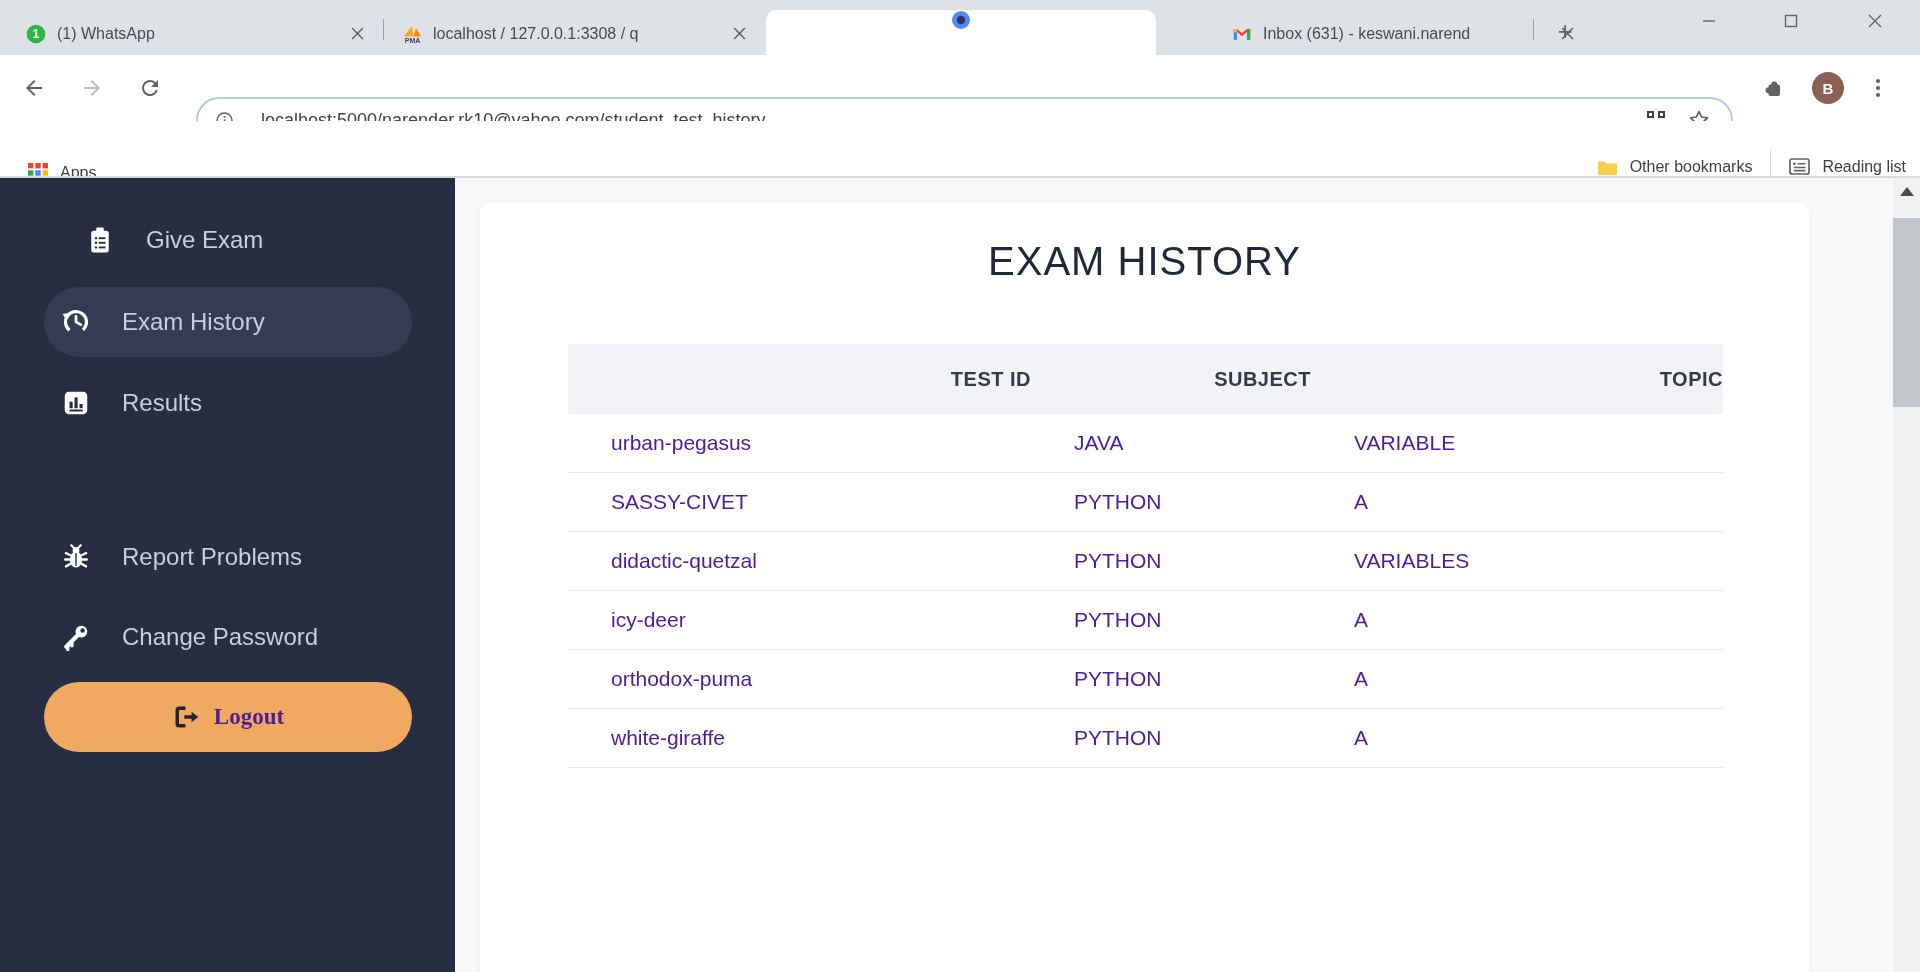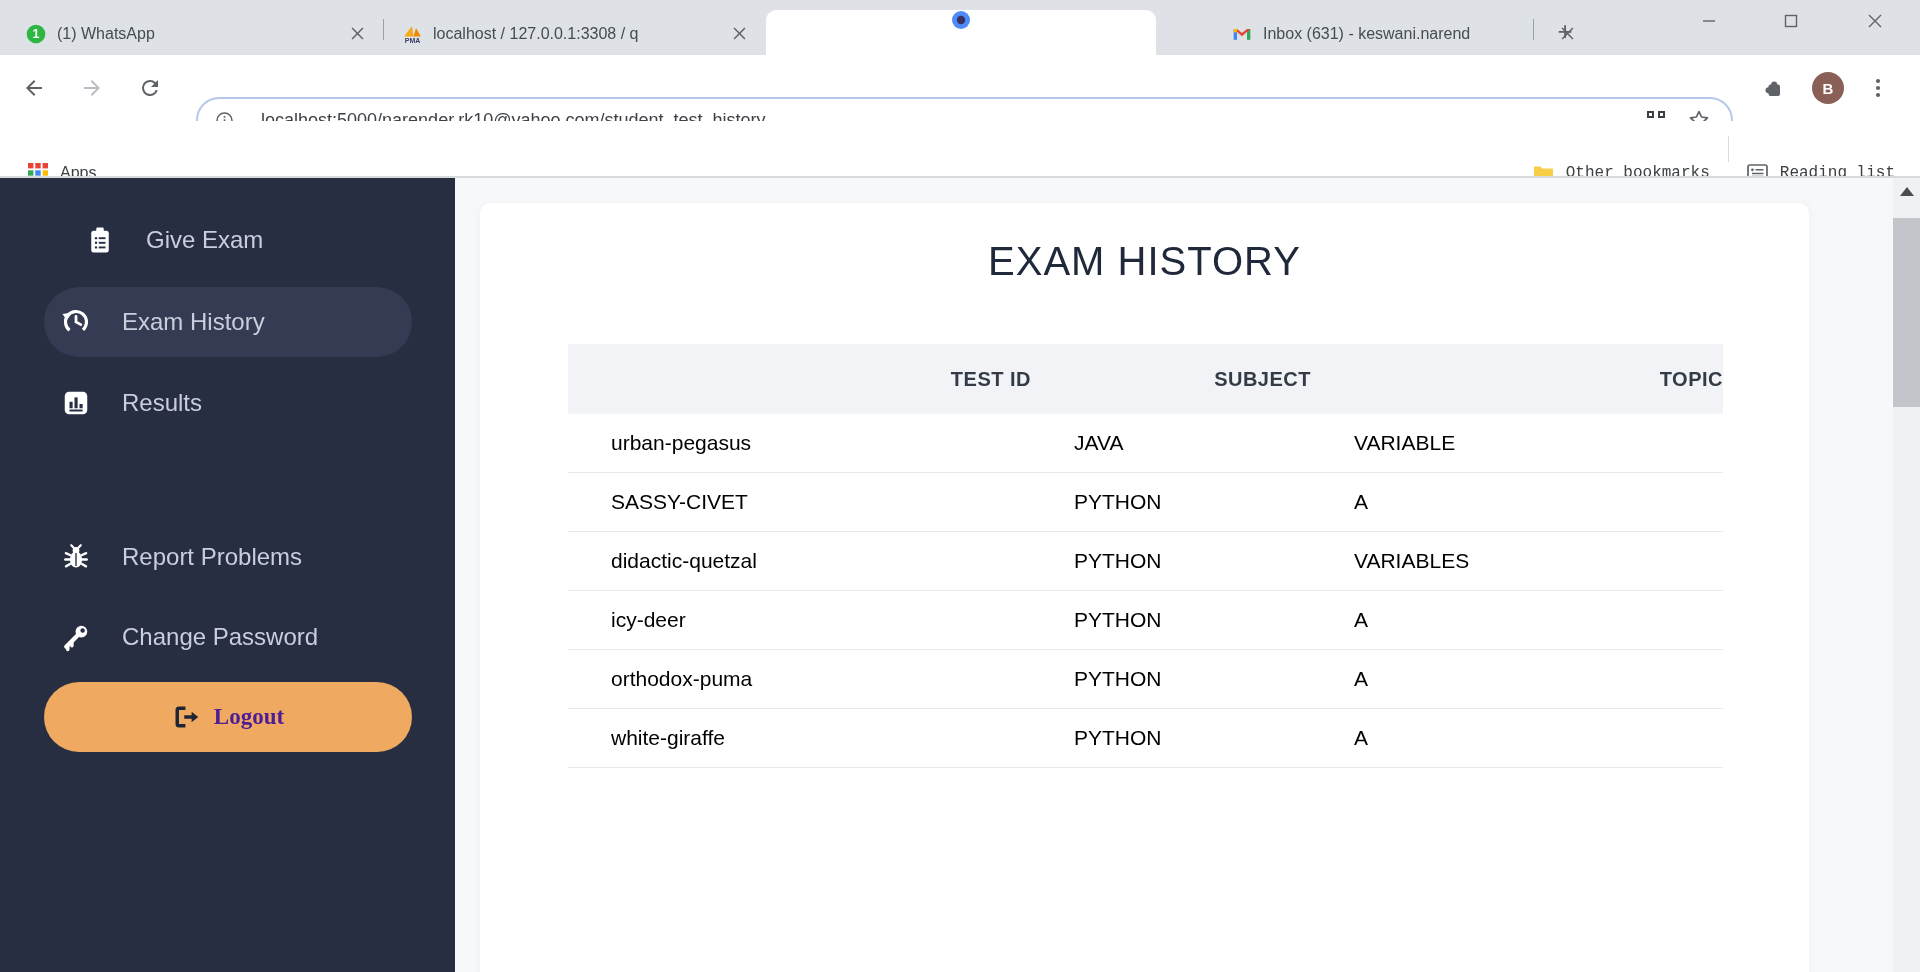--- a/index.html
+++ b/index.html
@@ -34,21 +34,21 @@
   .url-text{font-size:18px;color:#3e4247;white-space:nowrap;overflow:hidden;flex:1;}
   .omni-right{display:flex;align-items:center;gap:20px;margin-left:auto;padding-right:4px;}
   .toolbtn{position:absolute;top:17px;width:32px;height:32px;display:flex;align-items:center;justify-content:center;}
   #btn-ext{left:1756px;}
   .avatar{position:absolute;left:1812px;top:17px;width:32px;height:32px;border-radius:50%;background:#8a6056;
           color:#fff;font-size:15px;font-weight:bold;display:flex;align-items:center;justify-content:center;}
   #btn-menu{left:1862px;}
 
   .bookmarksbar{position:absolute;top:121px;left:0;right:0;height:55px;background:#fff;}
   .bm-left{position:absolute;left:28px;top:0;height:100%;display:flex;align-items:center;gap:13px;}
-  .bm-right{position:absolute;right:25px;top:0;height:100%;display:flex;align-items:center;font-family:Liberation Mono, monospace;}
+  .bm-right{position:absolute;right:14px;top:0;height:100%;display:flex;align-items:flex-end;}
   .bm-item{display:flex;align-items:center;gap:12px;font-size:16px;color:#3c4043;margin-top:48px;}
   .bm-divider{width:1px;height:26px;background:#dadce0;margin:0 18px;}
   .chrome-divider{position:absolute;top:176px;left:0;right:0;height:2px;background:#d8dade;}
 
   
   .page{position:absolute;top:178px;left:0;right:0;bottom:0;background:#f7f8fa;overflow:hidden;}
   .sidebar{position:absolute;left:0;top:0;width:455px;height:100%;background:#272e42;}
   .side-item{position:absolute;left:0;width:455px;height:70px;}
   .side-item .icon{position:absolute;left:58px;top:50%;transform:translateY(-50%);width:36px;height:36px;
                    display:flex;align-items:center;justify-content:center;}
@@ -64,21 +64,21 @@
   .logout-btn .label{font-family:"Liberation Serif",serif;font-weight:bold;font-size:23px;color:#4c1d95;}
 
   .main-card{position:absolute;left:480px;top:25px;width:1329px;height:940px;background:#fff;
              border-radius:10px;box-shadow:0 1px 8px rgba(40,50,70,.05);}
   .card-title{position:absolute;top:36px;left:0;right:0;text-align:center;font-size:40px;
               font-weight:500;letter-spacing:1px;color:#20293a;line-height:1.1;}
   .history-table{position:absolute;left:88px;top:141px;width:1155px;border-collapse:collapse;table-layout:fixed;}
   .history-table thead tr{height:70px;background:#f1f3f6;}
   .history-table th{font-size:20px;font-weight:bold;color:#333b47;text-align:right;
                     padding:0 0 0 43px;letter-spacing:.5px;}
-  .history-table td{height:58px;font-size:21px;color:#000000;padding:0 0 0 43px;
+  .history-table td{height:58px;font-size:21px;color:#4c1d95;padding:0 0 0 43px;
                     border-bottom:1px solid #e7eaee;}
 
   .scrollbar{position:absolute;right:0;top:0;width:27px;height:100%;background:#f0f1f3;}
   .scroll-up{position:absolute;top:9px;left:50%;transform:translateX(-50%);width:0;height:0;
              border-left:7px solid transparent;border-right:7px solid transparent;border-bottom:9px solid #4a4d52;}
   .scroll-thumb{position:absolute;top:40px;left:0;right:0;height:189px;background:#c2c5ca;}
 
   svg{display:block;}
 </style>
 </head>

